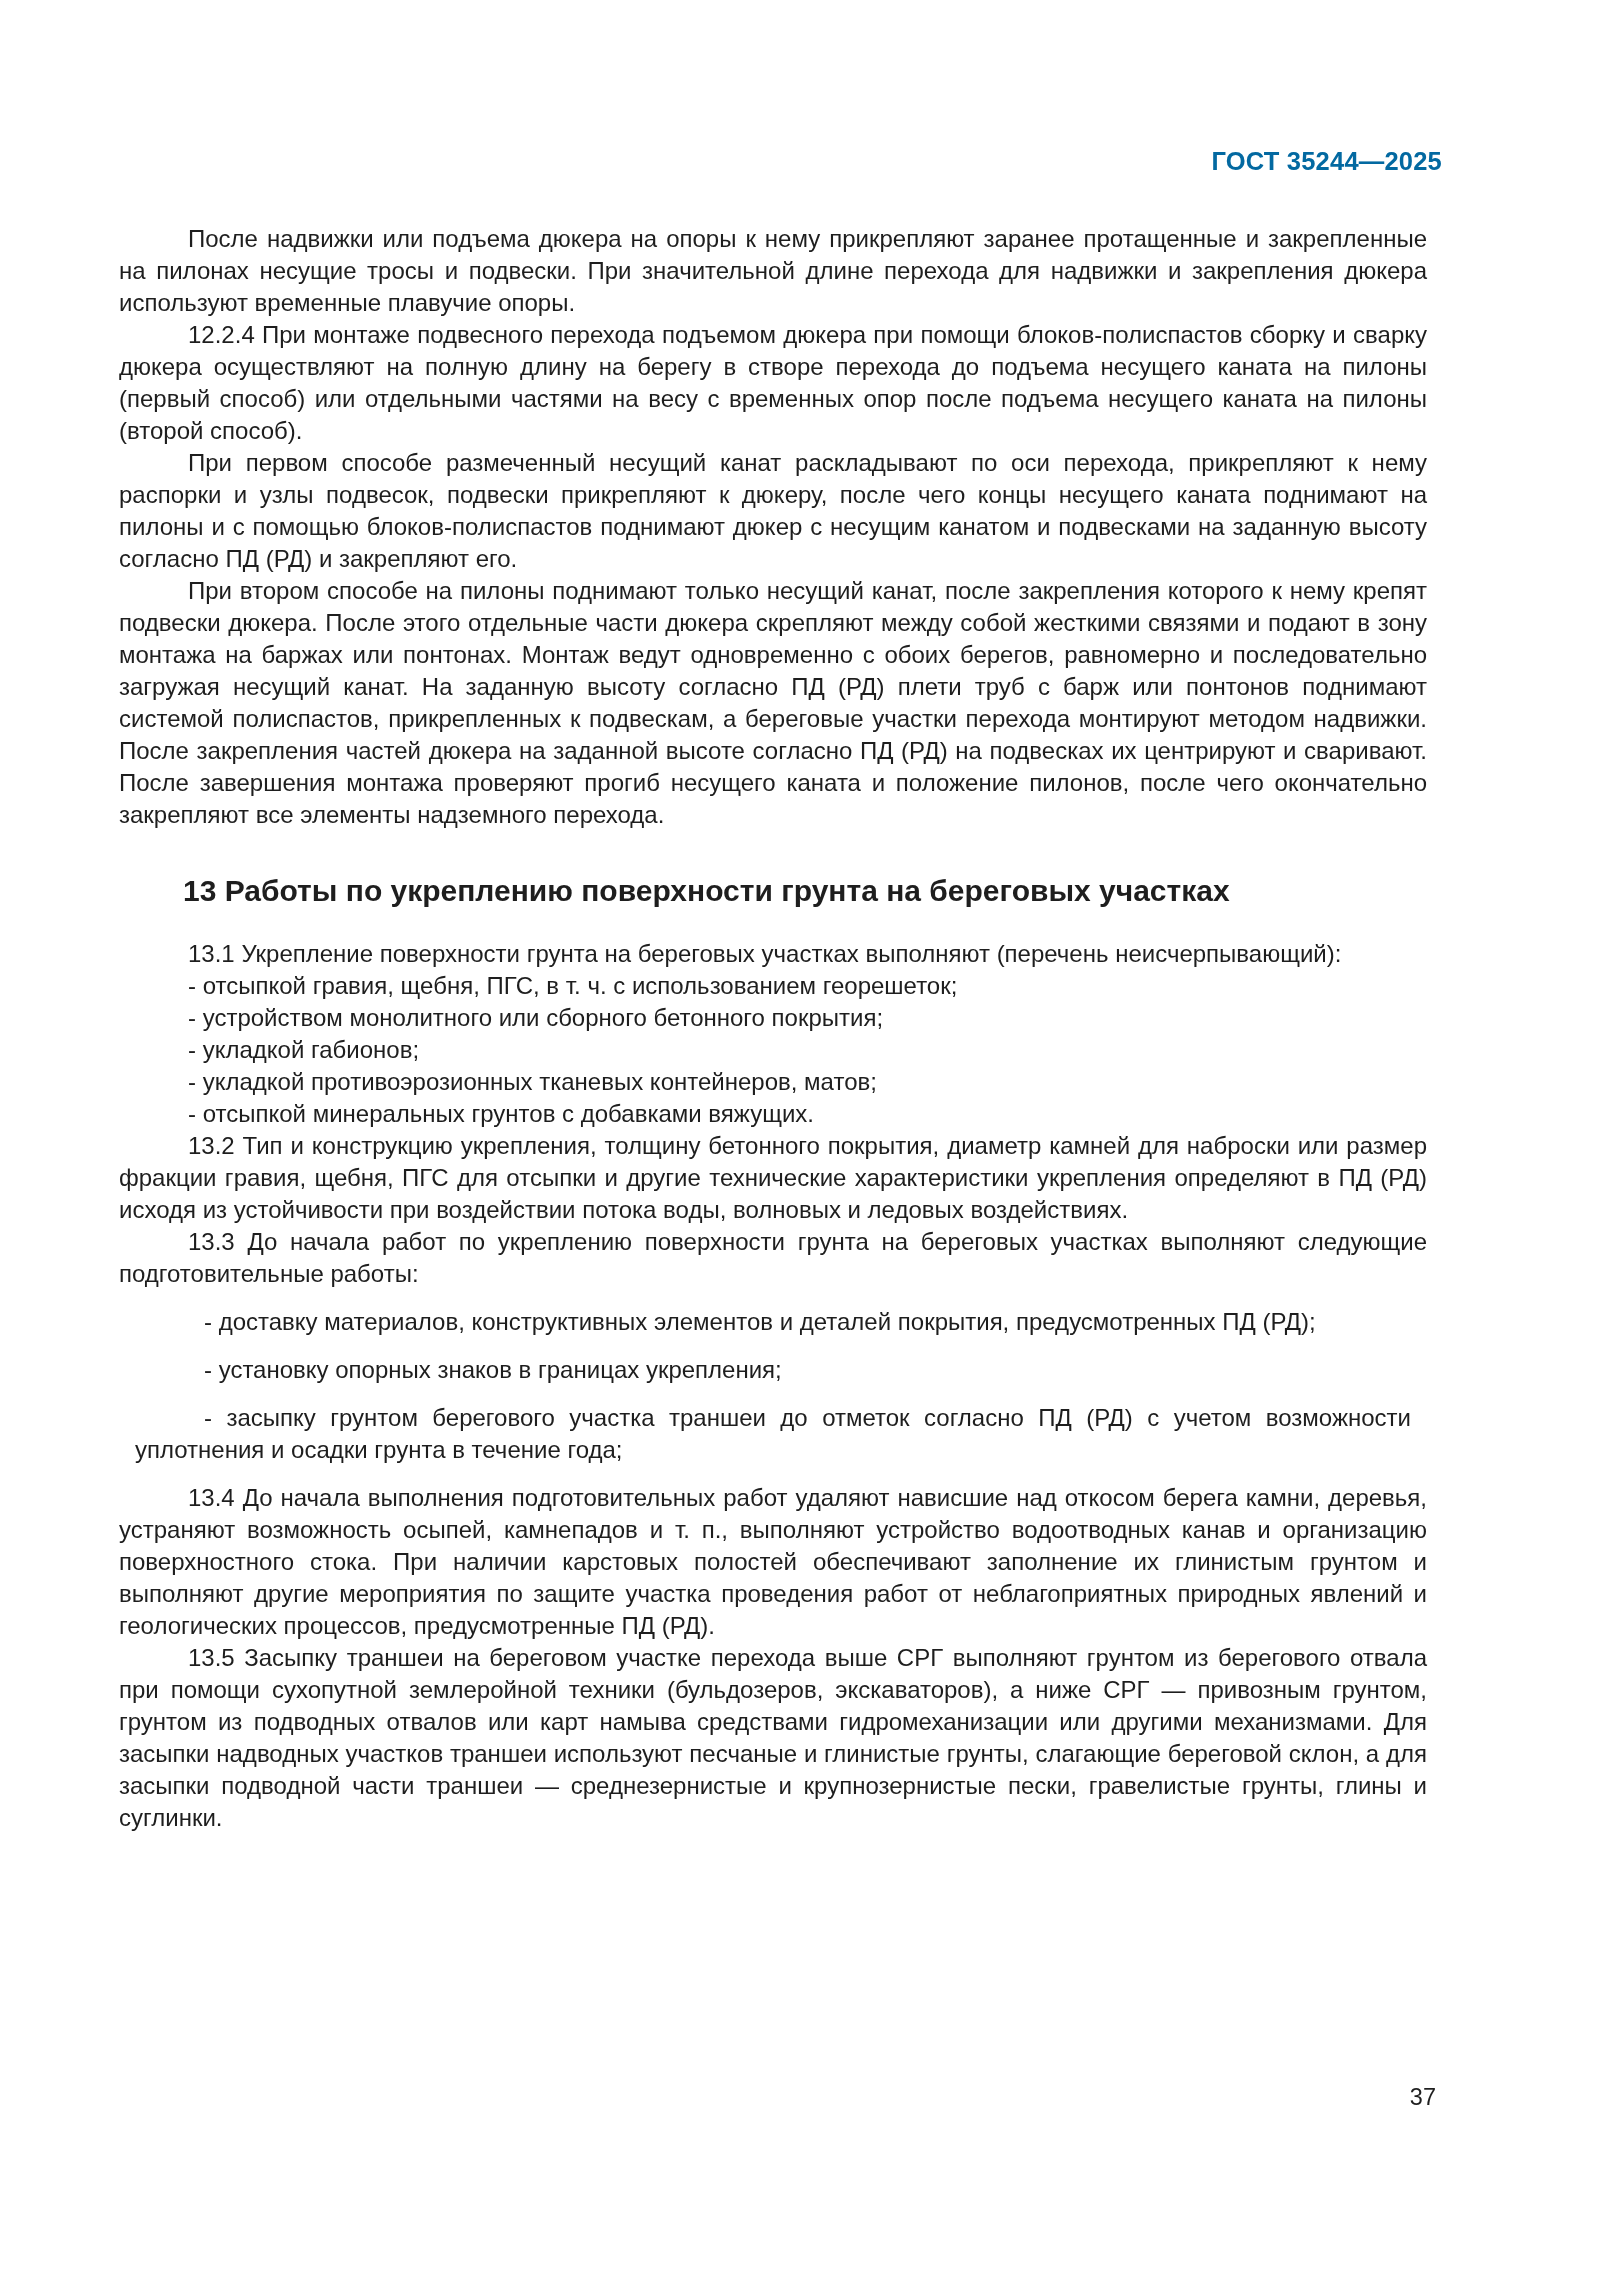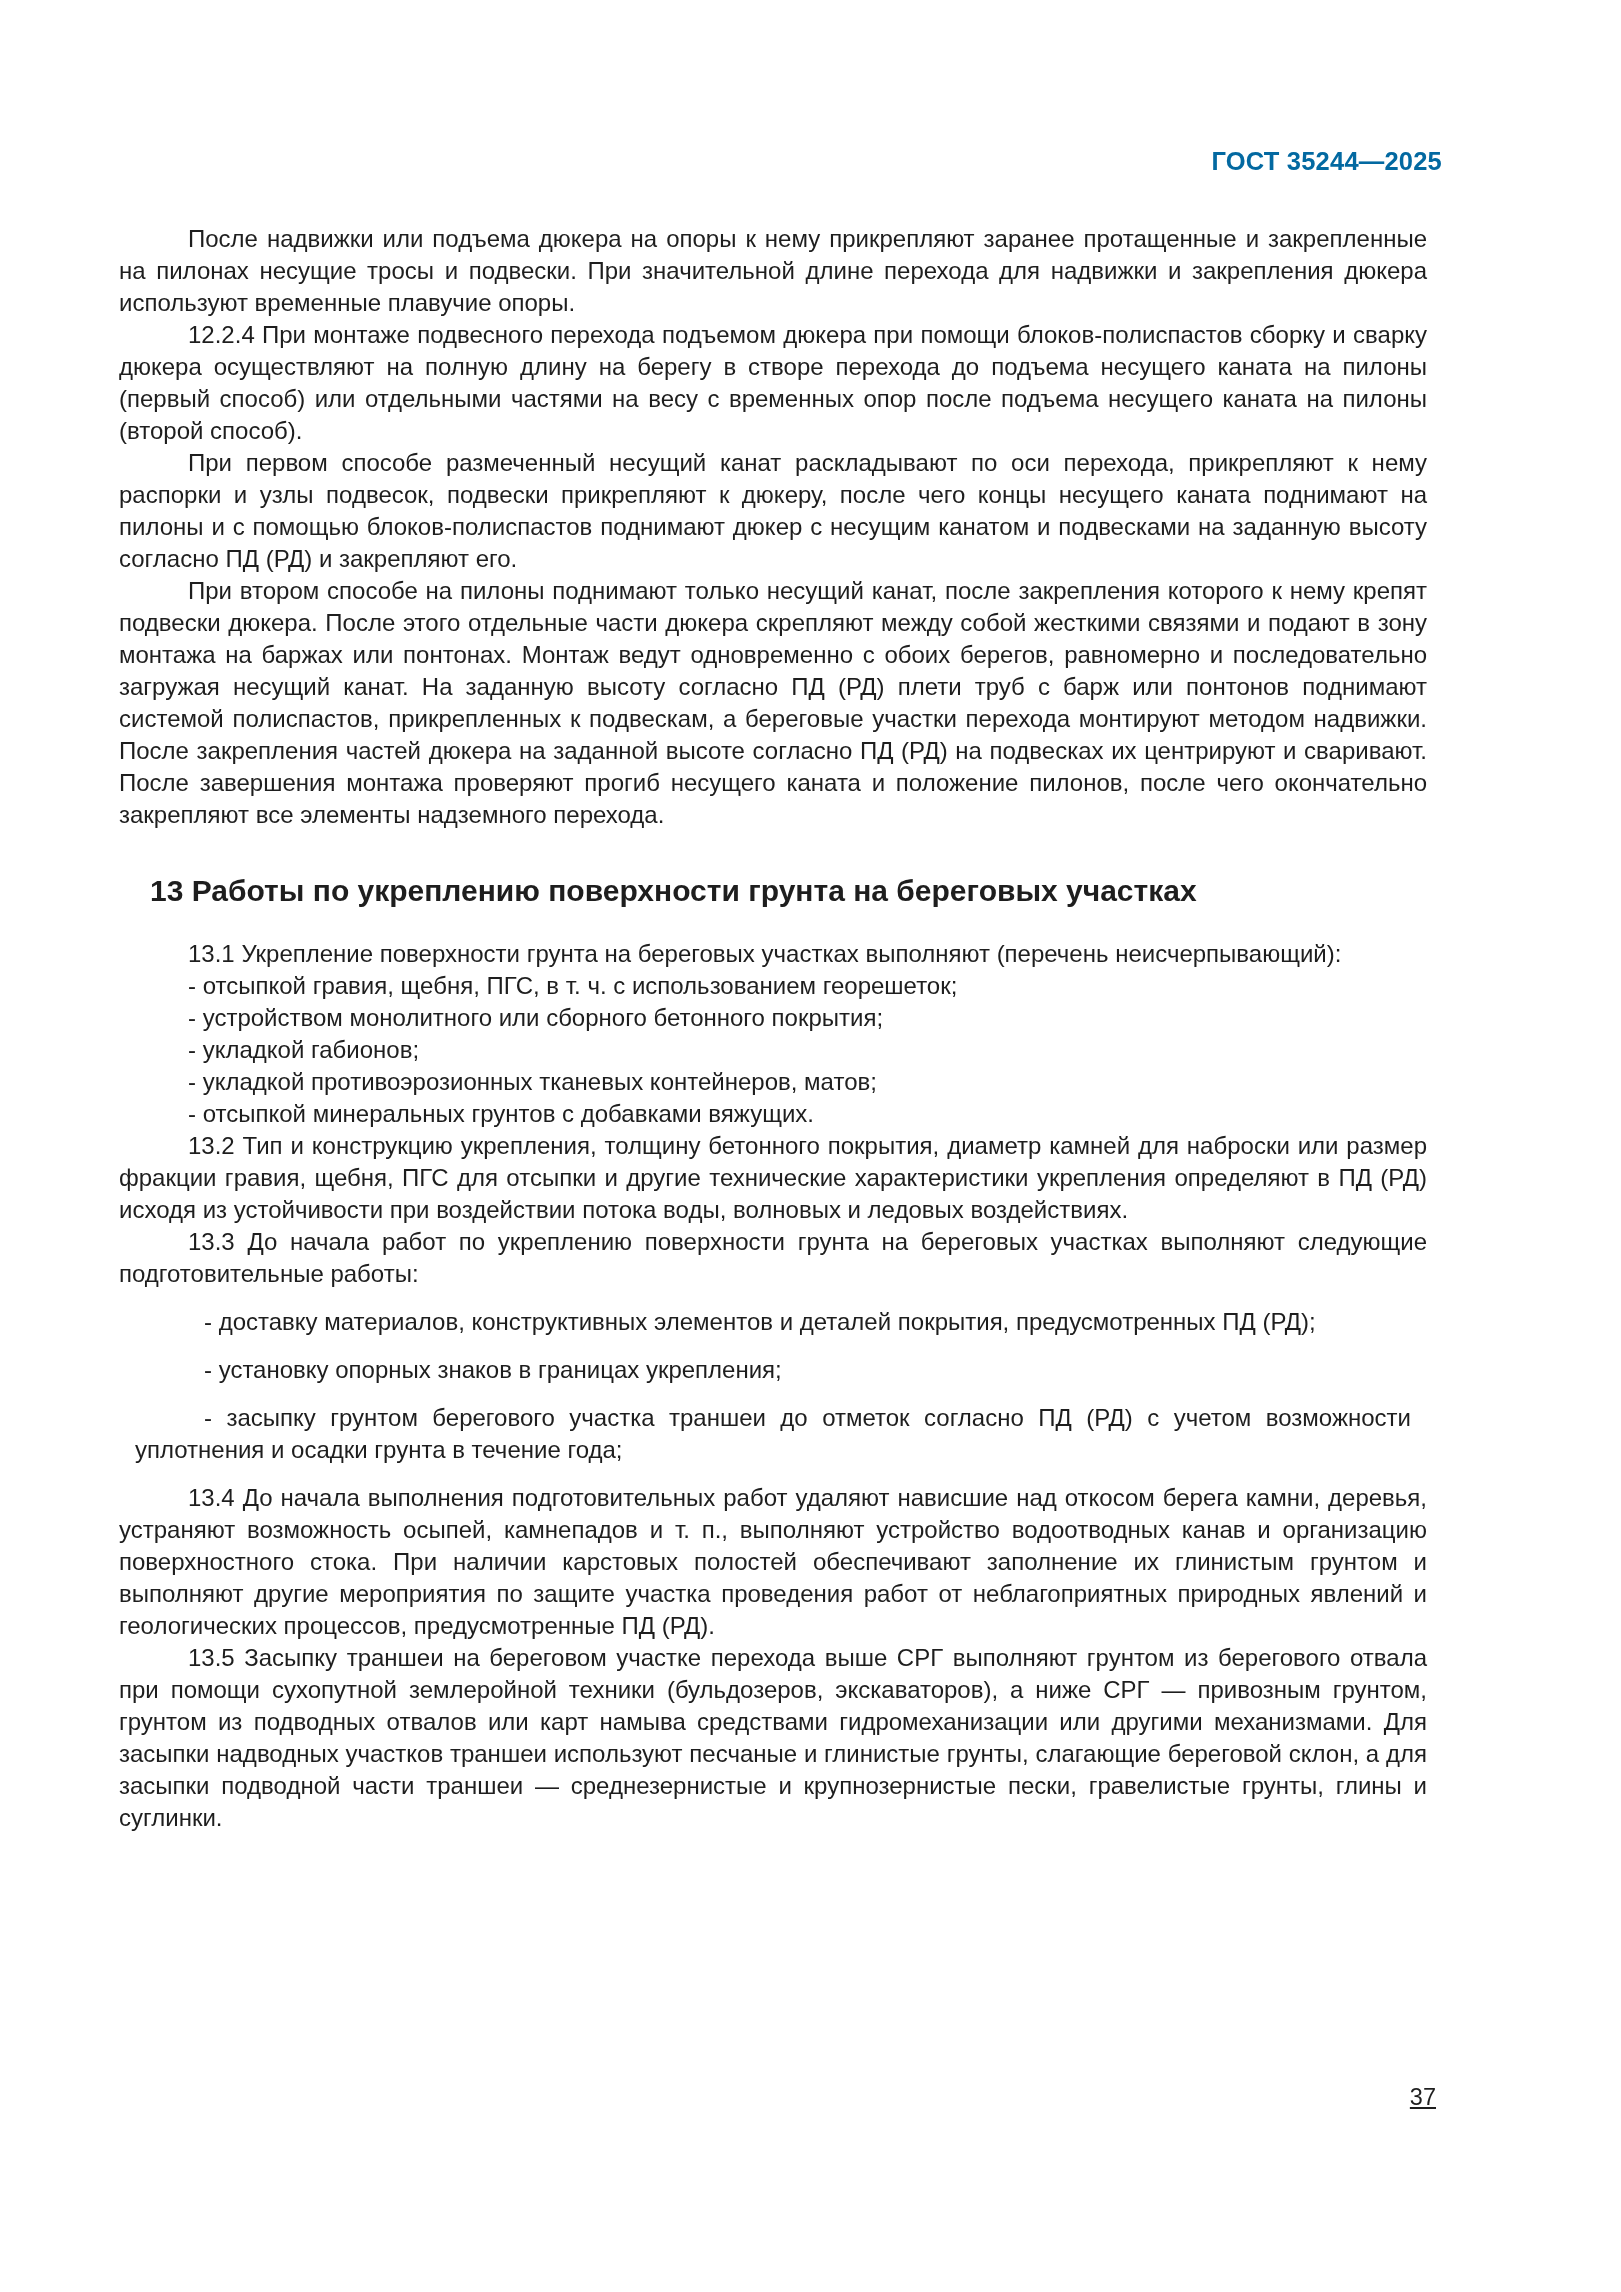--- a/index.html
+++ b/index.html
@@ -42,33 +42,32 @@
       margin: 0;
       padding-left: 69px;
       text-align: justify;
     }
     .li-wrap {
       margin: 16px;
       text-indent: 69px;
       text-align: justify;
     }
     .section-heading {
-      margin: 41px 0 29px 31px;
+      margin: 41px 0 29px 64px;
       font-size: 30px;
       line-height: 37px;
       font-weight: bold;
       color: #1e1e1e;
     }
     .page-number {
       position: absolute;
       top: 2084px;
       right: 185px;
       font-size: 23.5px;
       color: #1e1e1e;
-      text-decoration: underline;
     }
   </style>
 </head>
 <body>
 
 <div class="page-header">ГОСТ 35244—2025</div>
 
 <div class="content">
 
   <p class="p">После надвижки или подъема дюкера на опоры к нему прикрепляют заранее протащенные и закрепленные на пилонах несущие тросы и подвески. При значительной длине перехода для надвижки и закрепления дюкера используют временные плавучие опоры.</p>

